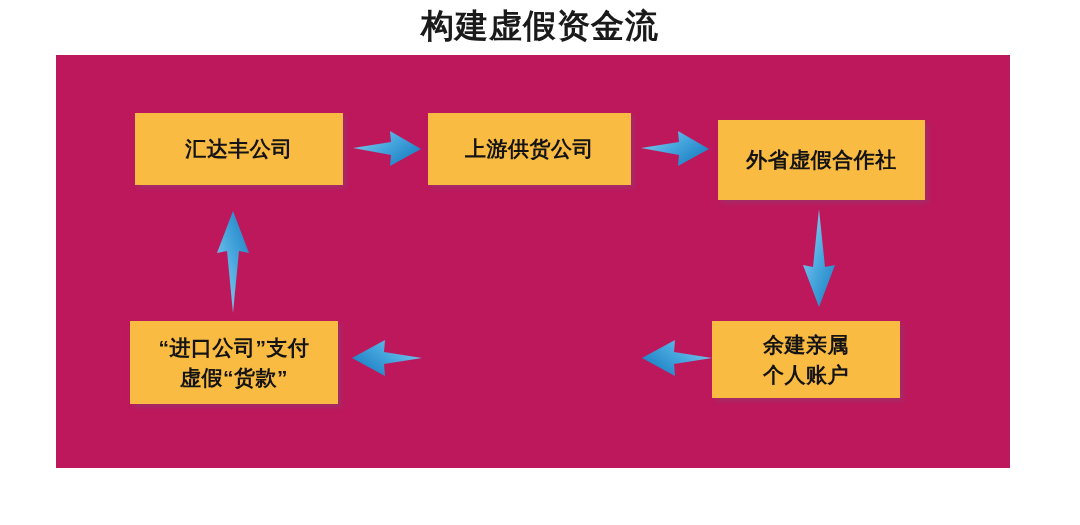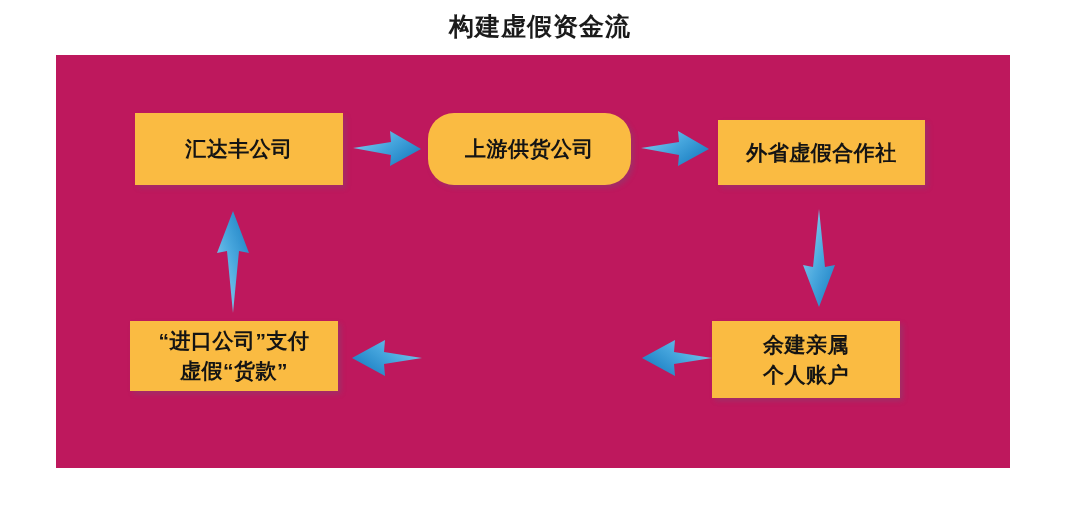--- a/index.html
+++ b/index.html
@@ -15,21 +15,21 @@
     position: relative;
   }
 
   
   #diagram-title {
     position: absolute;
     left: 0;
     top: 10px;
     width: 1080px;
     text-align: center;
-    font-size: 25px;
+    font-size: 33px;
     font-weight: bold;
     color: #1a1a1a;
     letter-spacing: 1px;
     line-height: 32px;
     white-space: nowrap;
   }
 
   
   #flow-panel {
     position: absolute;
@@ -56,24 +56,24 @@
     letter-spacing: 0.5px;
     box-sizing: border-box;
   }
   .node-box .node-label {
     white-space: pre-line;
     display: block;
   }
 
   
   #node-0 { left:  79px; top:  58px; width: 208px; height: 72px; }
-  #node-1 { left: 372px; top:  58px; width: 203px; height: 72px; border-radius: 26px; }
-  #node-2 { left: 662px; top:  65px; width: 207px; height: 65px; }
+  #node-1 { left: 372px; top:  58px; width: 203px; height: 72px; }
+  #node-2 { left: 662px; top:  65px; width: 207px; height: 80px; }
   
-  #node-3 { left:  74px; top: 266px; width: 208px; height: 70px; }
+  #node-3 { left:  74px; top: 266px; width: 208px; height: 83px; }
   #node-4 { left: 372px; top: 266px; width: 203px; height: 77px; }
   #node-5 { left: 656px; top: 266px; width: 188px; height: 77px; }
 
   
   .arrow {
     position: absolute;
     overflow: visible;
   }
   #arrow-h-0 { left: 297px; top:  72px; width: 70px; height: 44px; }
   #arrow-h-1 { left: 585px; top:  72px; width: 70px; height: 44px; }

